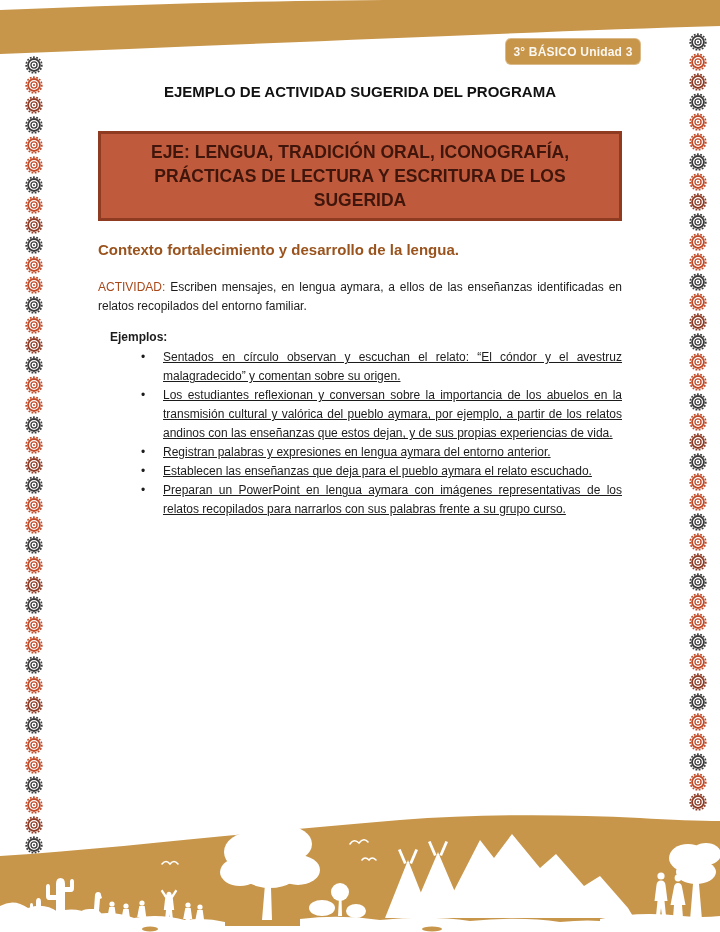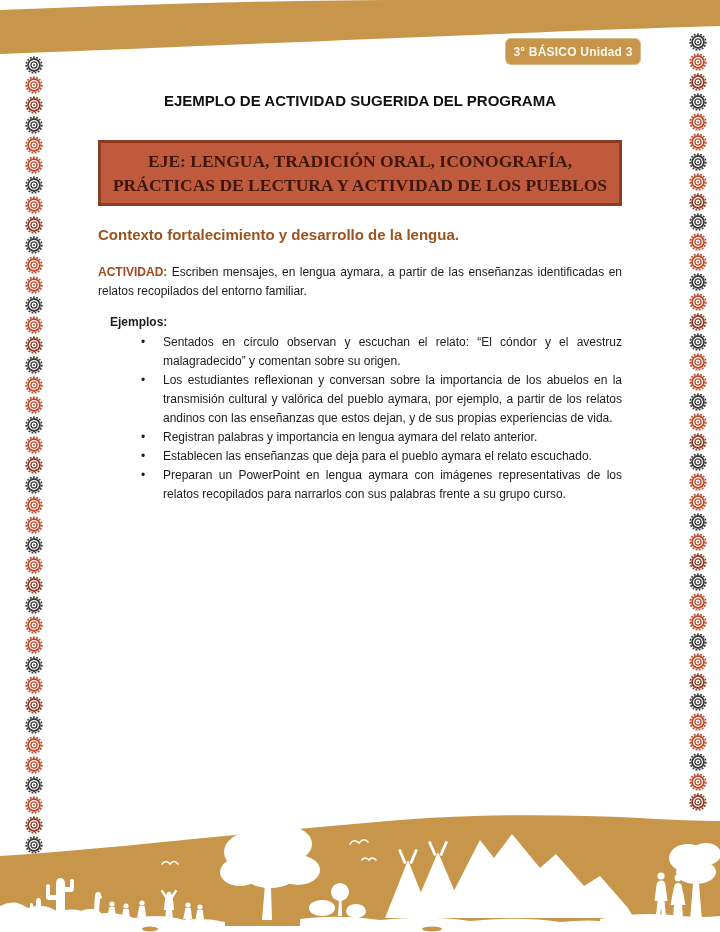--- a/index.html
+++ b/index.html
@@ -16,30 +16,30 @@
     display:flex;align-items:center;justify-content:center;
     color:rgba(255,255,255,0.92);font-size:12px;font-weight:bold;letter-spacing:.2px;}
 
   
   .border-col{position:absolute;display:flex;flex-direction:column;gap:2px;}
   .border-col.left{left:25px;top:56px;}
   .border-col.right{left:689px;top:33px;}
   .border-col svg{display:block;}
 
   
-  .content{position:absolute;left:98px;top:86px;width:524px;color:#1c1c1c;}
+  .content{position:absolute;left:98px;top:77px;width:524px;color:#1c1c1c;}
   .title{margin:6px 0 0 0;font-size:15px;font-weight:bold;text-align:center;color:#111;}
   .banner{margin-top:31px;background:var(--color-banner-bg);border:3px solid var(--color-banner-border);
-    padding:6px 8px;text-align:center;font-family:Liberation Serif, serif;font-weight:bold;
+    padding:6px 8px;text-align:center;font-family:Liberation Sans, sans-serif;font-weight:bold;
     font-size:17.5px;line-height:1.38;color:var(--color-banner-text);}
   .subtitle{margin-top:20px;font-size:15px;font-weight:bold;color:var(--color-subtitle);}
   .activity{margin-top:20px;font-size:12px;line-height:1.58;text-align:justify;}
-  .activity .label{font-weight:bold;color:var(--color-activity-label);}
+  .activity .label{font-weight:normal;color:var(--color-activity-label);}
   .examples-label{font-size:12px;line-height:1.58;font-weight:bold;padding-left:12px;}
-  ul.bullets{margin:1px 0 0 0;padding:0 0 0 65px;list-style:none;}
+  ul.bullets{margin:1px 0 0 0;padding:0 0 0 65px;list-style:none;text-decoration:underline;}
   ul.bullets li{position:relative;font-size:12px;line-height:1.58;text-align:justify;}
   ul.bullets li::before{content:"\2022";position:absolute;left:-22px;top:0;font-size:12px;}
 
   
   .landscape{position:absolute;left:0;top:812px;width:720px;height:120px;}
   .sil{fill:#ffffff;}
   .sil-line{stroke:#ffffff;stroke-width:1.6;fill:none;stroke-linecap:round;}
 </style>
 </head>
 <body>
@@ -531,33 +531,33 @@
         <circle cx="10" cy="10" r="3.4" fill="none" stroke="#8e3b26" stroke-width="1.5"></circle>
         <circle cx="10" cy="10" r="1.1" fill="#8e3b26"></circle>
       </svg>
     </div>
 
   <div class="content">
     <h1 class="title">EJEMPLO DE ACTIVIDAD SUGERIDA DEL PROGRAMA</h1>
 
     <div class="banner">
       <div>EJE: LENGUA, TRADICIÓN ORAL, ICONOGRAFÍA,</div>
-      <div>PRÁCTICAS DE LECTURA Y ACTIVIDAD DE LOS PUEBLOS</div>
+      <div>PRÁCTICAS DE LECTURA Y ESCRITURA DE LOS SUGERIDA</div>
     </div>
 
     <div class="subtitle">Contexto fortalecimiento y desarrollo de la lengua.</div>
 
-    <p class="activity"><span class="label">ACTIVIDAD:</span><span> Escriben mensajes, en lengua aymara, a partir de las enseñanzas identificadas en relatos recopilados del entorno familiar.</span></p>
+    <p class="activity"><span class="label">ACTIVIDAD:</span><span> Escriben mensajes, en lengua aymara, a ellos de las enseñanzas identificadas en relatos recopilados del entorno familiar.</span></p>
 
     <div class="examples-label">Ejemplos:</div>
 
     <ul class="bullets">
       <li>Sentados en círculo observan y escuchan el relato: “El cóndor y el avestruz malagradecido” y comentan sobre su origen.</li>
       <li>Los estudiantes reflexionan y conversan sobre la importancia de los abuelos en la transmisión cultural y valórica del pueblo aymara, por ejemplo, a partir de los relatos andinos con las enseñanzas que estos dejan, y de sus propias experiencias de vida.</li>
-      <li>Registran palabras y importancia en lengua aymara del relato anterior.</li>
+      <li>Registran palabras y expresiones en lengua aymara del entorno anterior.</li>
       <li>Establecen las enseñanzas que deja para el pueblo aymara el relato escuchado.</li>
       <li>Preparan un PowerPoint en lengua aymara con imágenes representativas de los relatos recopilados para narrarlos con sus palabras frente a su grupo curso.</li>
     </ul>
   </div>
 
   <svg class="landscape" viewBox="0 0 720 120" preserveAspectRatio="none">
 
     <path class="band-fill" d="M0,44 C120,36 250,20 400,8 C480,2 560,2 640,6 C670,8 700,9 720,9 L720,114 L0,114 Z"></path>
 
     <defs>

